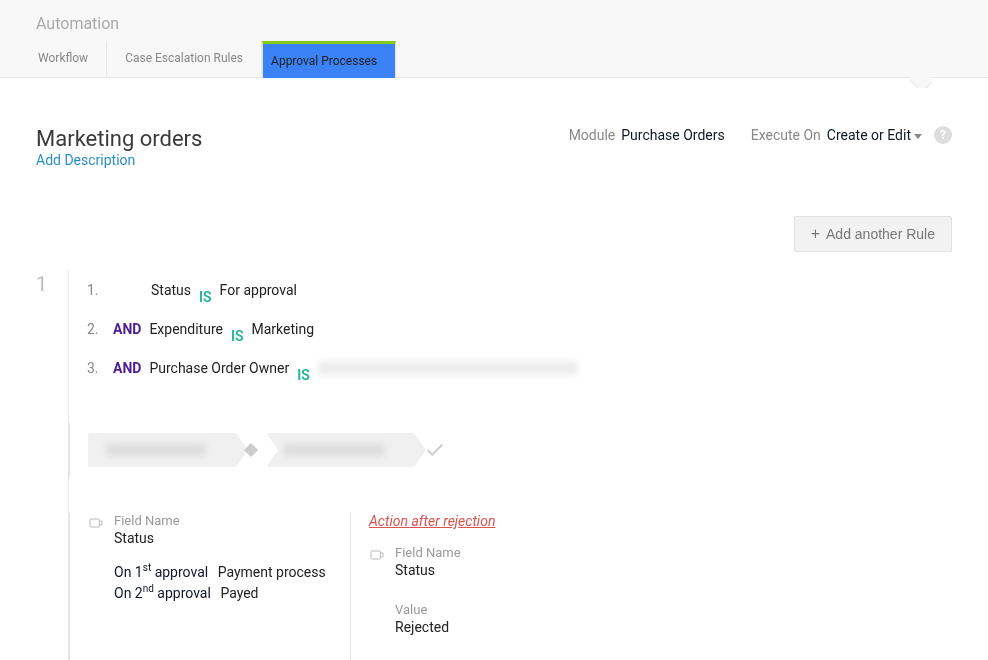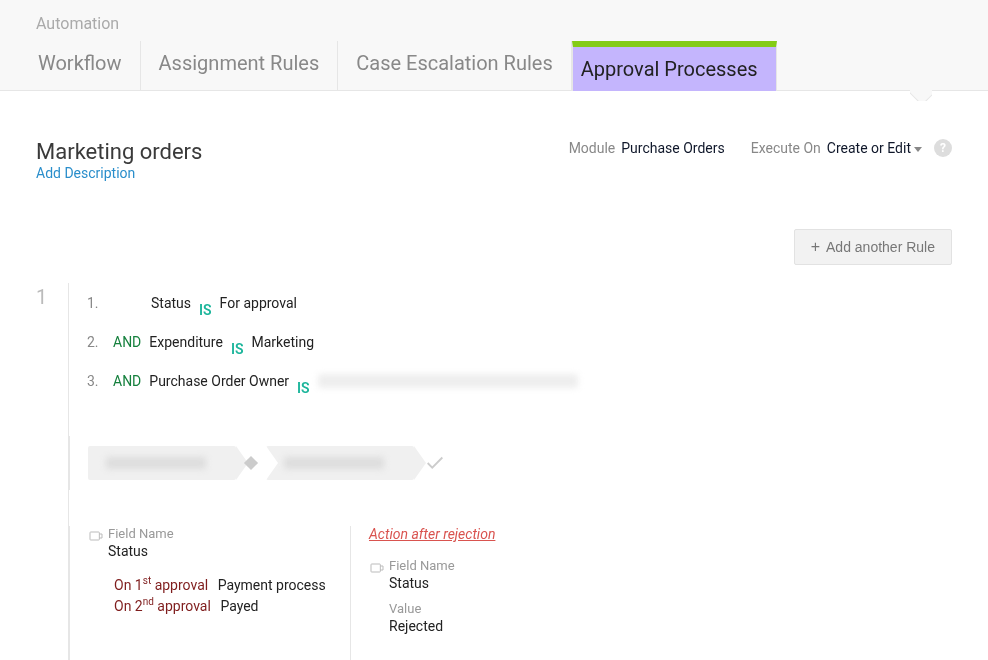--- a/index.html
+++ b/index.html
@@ -25,26 +25,26 @@
   }
   .tabs {
     display: flex;
     padding-left: 20px;
   }
   .tab {
     padding: 10px 18px;
     color: #888;
     border-right: 1px solid #e6e6e6;
     cursor: pointer;
-    font-size: 20px;
+    font-size: 12px;
   }
   .tab.active {
     color: #222;
-    background: #c4b5fd;
-    border-top: 6px solid #84cc16;
+    background: #3b82f6;
+    border-top: 3px solid #84cc16;
     border-left: 1px solid #e6e6e6;
     margin-bottom: -1px;
     padding-left: 8px;
   }
   .pointer-notch {
     position: absolute;
     right: 56px;
     bottom: -11px;
     width: 22px;
     height: 11px;
@@ -149,21 +149,21 @@
   }
   .conds { }
   .cond-line {
     display: flex;
     align-items: center;
     gap: 8px;
     padding: 4px 0;
     font-size: 14px;
   }
   .cond-line .n { color: #888; width: 18px; }
-  .op-and { color: #15803d; font-weight: 400; }
+  .op-and { color: #4c1d95; font-weight: 700; }
   .op-is { color: #1cb59b; font-weight: 600; margin-top: 15px; }
   .field, .val-txt { color: #222; }
   .redacted {
     display: inline-block;
     width: 260px; height: 14px;
     background: #eee;
     filter: blur(3px);
     border-radius: 2px;
   }
 
@@ -237,49 +237,48 @@
   }
   .col-title {
     font-style: italic;
     font-size: 14px;
     margin-bottom: 16px;
   }
   .col-title.green { color: #3aa34d; }
   .col-title.red { color: #d9534f; text-decoration: underline; }
   .fieldset {
     display: flex;
-    gap: 4px;
+    gap: 10px;
     align-items: flex-start;
   }
   .tag-icon {
     width: 16px; height: 16px;
     color: #bbb;
     margin-top: 2px;
   }
   .labels .lbl { color: #999; font-size: 13px; }
   .labels .valb { color: #222; font-size: 14px; margin-top: 2px; }
   .sched {
     margin-top: 14px;
     margin-left: 26px;
   }
   .sched-line { color: #888; font-size: 14px; padding: 2px 0; }
-  .sched-line .slbl { color: #7f1d1d; }
+  .sched-line .slbl { color: #0f172a; }
   .sched-line .sval { color: #222; margin-left: 6px; }
   .sup { font-size: 10px; vertical-align: super; }
 
   .blank-and { display:inline-block; width:30px; }
 </style>
 </head>
 <body>
 
 <div class="header-area">
   <div class="page-title">Automation</div>
   <div class="tabs">
     <div class="tab">Workflow</div>
-    <div class="tab">Assignment Rules</div>
     <div class="tab">Case Escalation Rules</div>
     <div class="tab active">Approval Processes</div>
   </div>
   <div class="pointer-notch"></div>
 </div>
 
 <div class="content">
 
   <div class="title-row">
     <div>
@@ -374,21 +373,21 @@
         <div class="action-col">
           <div class="col-title red">Action after rejection</div>
           <div class="fieldset">
             <svg class="tag-icon" viewBox="0 0 24 24" fill="none" stroke="currentColor" stroke-width="1.5">
               <rect x="3" y="6" width="14" height="12" rx="1"></rect>
                 <path d="M17 9h4v6h-4"></path>
             </svg>
             <div class="labels">
               <div class="lbl">Field Name</div>
               <div class="valb">Status</div>
-              <div class="lbl" style="margin-top:10px">Value</div>
+              <div class="lbl" style="margin-top:24px">Value</div>
               <div class="valb">Rejected</div>
             </div>
           </div>
         </div>
 
       </div>
 
     </div>
   </div>
 

